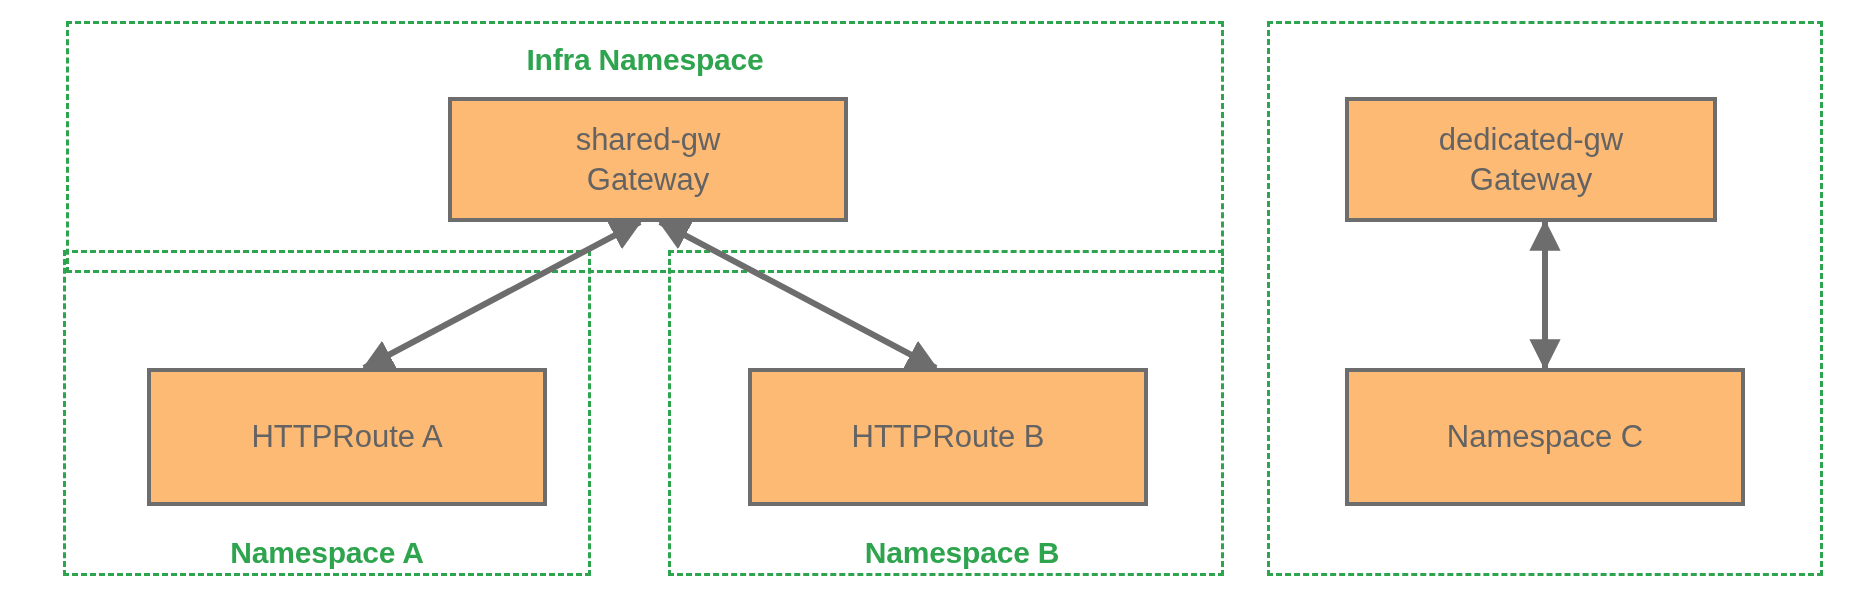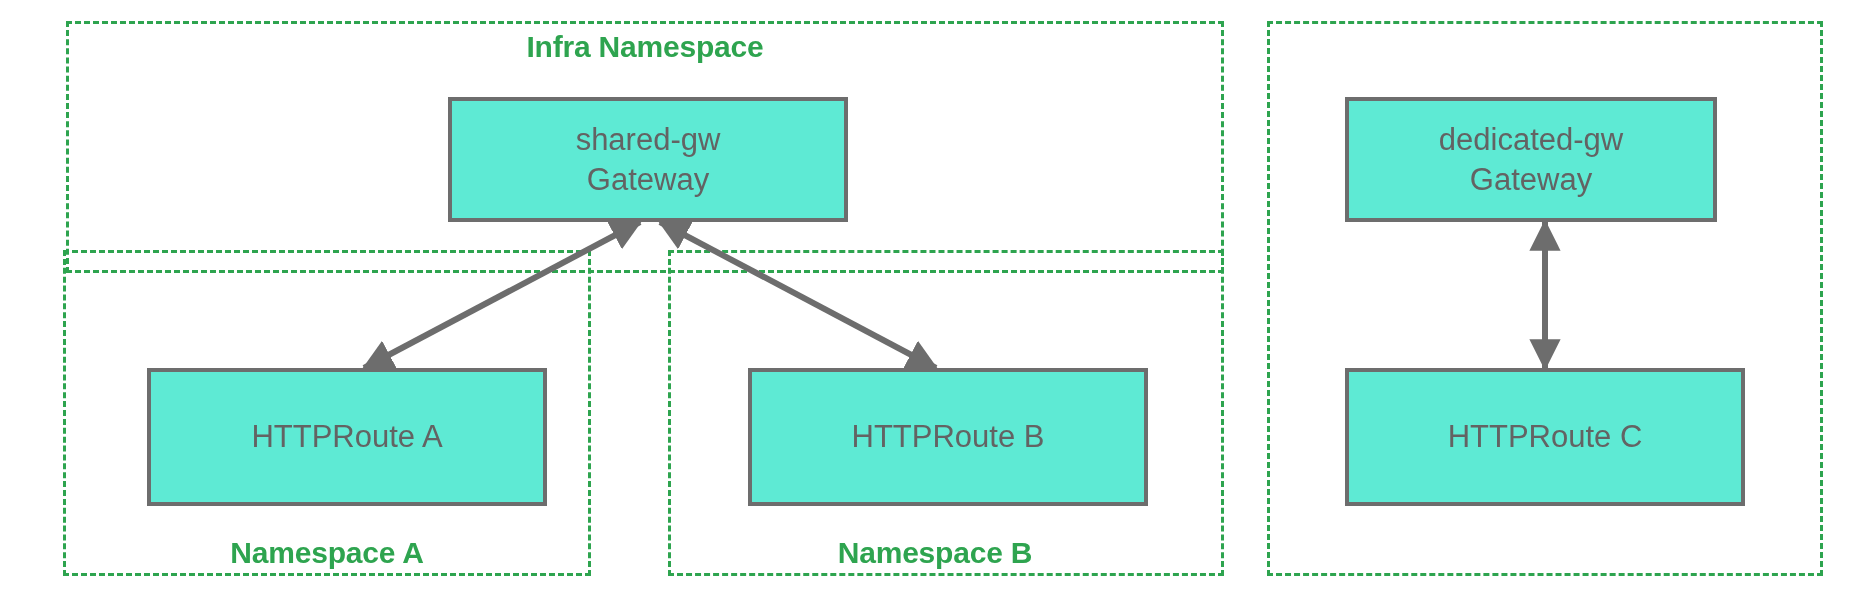--- a/index.html
+++ b/index.html
@@ -31,21 +31,21 @@
     font-size: 30px;
     letter-spacing: -0.2px;
     white-space: nowrap;
     text-align: center;
   }
   
   .res-box {
     position: absolute;
     box-sizing: border-box;
     border: 4px solid #6d6d6d;
-    background: #5eead4;
+    background: #fdba74;
     color: #636363;
     font-size: 31px;
     line-height: 1.28;
     display: flex;
     align-items: center;
     justify-content: center;
     text-align: center;
     white-space: pre-line;
   }
   
@@ -71,25 +71,25 @@
 <div id="canvas">
 
   <div class="ns-box" style="left:66px; top:21px; width:1158px; height:252px;"></div>
 
   <div class="ns-box" style="left:63px; top:250px; width:528px; height:326px;"></div>
 
   <div class="ns-box" style="left:668px; top:250px; width:556px; height:326px;"></div>
 
   <div class="ns-box" style="left:1267px; top:21px; width:556px; height:555px;"></div>
 
-  <div class="ns-title" style="left:66px; top:30px; width:1158px;text-align:center;">Infra Namespace</div>
+  <div class="ns-title" style="left:66px; top:43px; width:1158px;text-align:center;">Infra Namespace</div>
 
   <div class="ns-title" style="left:63px; top:536px; width:528px;">Namespace A</div>
 
-  <div class="ns-title" style="left:657px; top:536px; width:556px;">Namespace B</div>
+  <div class="ns-title" style="left:684px; top:536px; width:556px;">Namespace B</div>
 
 
   <svg id="arrows" viewBox="0 0 1860 600" xmlns="http://www.w3.org/2000/svg">
     <defs>
       <marker id="ah" viewBox="0 0 10 10" refX="9.2" refY="5" markerWidth="5.2" markerHeight="5.2" orient="auto-start-reverse">
         <path d="M 0 0 L 10 5 L 0 10 z" fill="#6d6d6d"></path>
       </marker>
     </defs>
       HTTPRoute A --&gt;
     <line x1="640" y1="222" x2="364" y2="368" stroke="#6d6d6d" stroke-width="6" marker-start="url(#ah)" marker-end="url(#ah)"></line>
@@ -102,16 +102,16 @@
   <div class="res-box" style="left:448px; top:97px; width:400px; height:125px;">shared-gw
 Gateway</div>
 
   <div class="res-box" style="left:1345px; top:97px; width:372px; height:125px;">dedicated-gw
 Gateway</div>
 
   <div class="res-box" style="left:748px; top:368px; width:400px; height:138px;">HTTPRoute B</div>
 
   <div class="res-box" style="left:147px; top:368px; width:400px; height:138px;">HTTPRoute A</div>
 
-  <div class="res-box" style="left:1345px; top:368px; width:400px; height:138px;">HTTPRoute C</div>
+  <div class="res-box" style="left:1345px; top:368px; width:400px; height:138px;">Namespace C</div>
 
 
 </div>
 
 </body></html>

